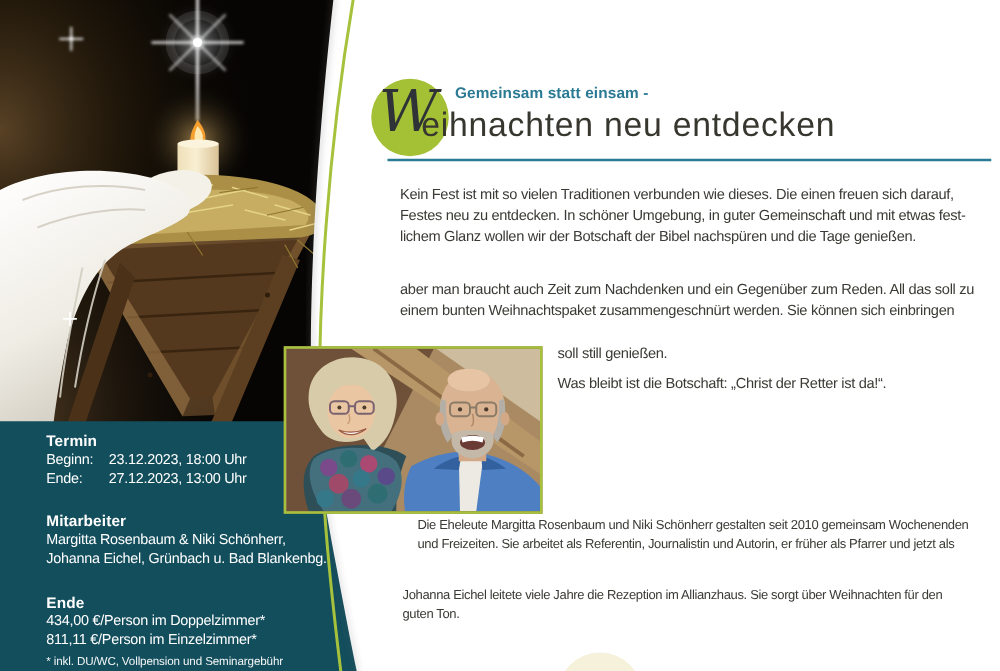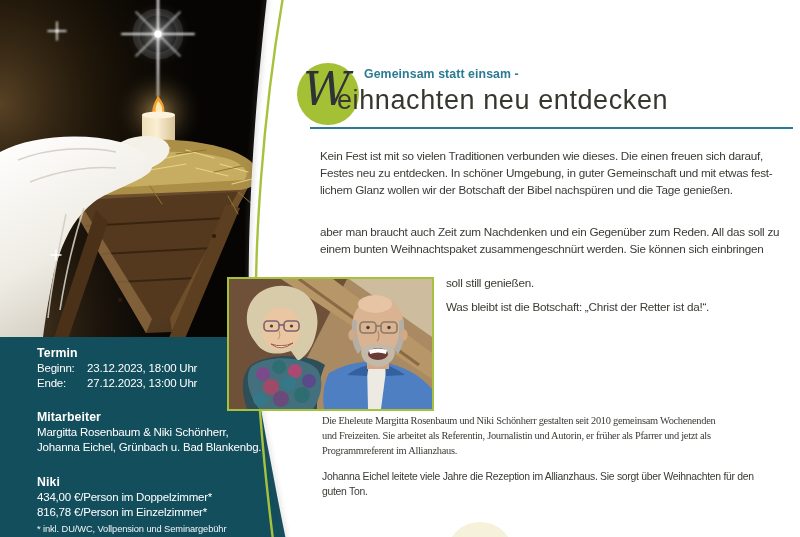--- a/index.html
+++ b/index.html
@@ -19,21 +19,21 @@
   
   .body-block{color:#3b3a35;font-size:11.7px;line-height:17.2px;letter-spacing:-.25px;}
   .body-block div{white-space:nowrap;}
   .p1{left:320px;top:147px;}
   .p2{left:320px;top:223px;}
   .p2cont{left:446px;top:274px;}
   .message{left:446px;top:298px;}
 
   .bio{color:#3b3a35;font-size:10.4px;line-height:14.9px;letter-spacing:-.28px;}
   .bio div{white-space:nowrap;}
-  .bio1{left:322px;top:414px;font-family:Liberation Serif, serif;}
+  .bio1{left:334px;top:414px;}
   .bio2{left:322px;top:470px;}
 
   
   .infobox{left:37px;top:346px;width:240px;color:#ffffff;font-size:11.5px;
            line-height:15px;letter-spacing:-.2px;}
   .infobox .head{font-size:12.3px;font-weight:bold;letter-spacing:.1px;}
   .infobox .sect{margin-top:19px;}
   .infobox .sect2{margin-top:20px;}
   .row .lab{display:inline-block;width:50px;}
   .note{font-size:9.3px;letter-spacing:-.1px;margin-top:2px;color:rgba(255,255,255,.95);}
@@ -275,39 +275,38 @@
         <path d="M133,68 C139,64 159,64 165,68 C168,77 163,86 149,88 C135,86 130,77 133,68 Z" fill="#c4b8a8"></path>
         <ellipse cx="149" cy="75" rx="10" ry="6" fill="#6a3a34"></ellipse>
         <path d="M140,71 Q149,68 158,71 L157,75 Q149,72 141,75 Z" fill="#ffffff"></path>
       </g>
     </svg>
   </div>
 
   <div class="abs bio bio1">
     <div>Die Eheleute Margitta Rosenbaum und Niki Schönherr gestalten seit 2010 gemeinsam Wochenenden</div>
     <div>und Freizeiten. Sie arbeitet als Referentin, Journalistin und Autorin, er früher als Pfarrer und jetzt als</div>
-    <div>Programmreferent im Allianzhaus.</div>
   </div>
   <div class="abs bio bio2">
     <div>Johanna Eichel leitete viele Jahre die Rezeption im Allianzhaus. Sie sorgt über Weihnachten für den</div>
     <div>guten Ton.</div>
   </div>
 
   <div class="abs infobox">
     <div class="head">Termin</div>
     <div class="row">
       <span class="lab">Beginn:</span><span>23.12.2023, 18:00 Uhr</span>
     </div>
     <div class="row">
       <span class="lab">Ende:</span><span>27.12.2023, 13:00 Uhr</span>
     </div>
 
     <div class="head sect">Mitarbeiter</div>
     <div class="line">Margitta Rosenbaum &amp; Niki Schönherr,</div>
     <div class="line">Johanna Eichel, Grünbach u. Bad Blankenbg.</div>
 
-    <div class="head sect2">Niki</div>
+    <div class="head sect2">Ende</div>
     <div class="line">434,00 €/Person im Doppelzimmer*</div>
-    <div class="line">816,78 €/Person im Einzelzimmer*</div>
+    <div class="line">811,11 €/Person im Einzelzimmer*</div>
     <div class="note">* inkl. DU/WC, Vollpension und Seminargebühr</div>
   </div>
 
 </div>
 
 </body></html>

